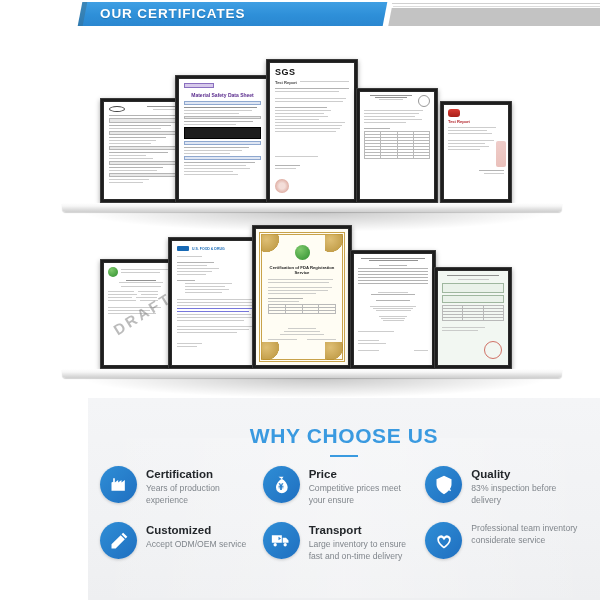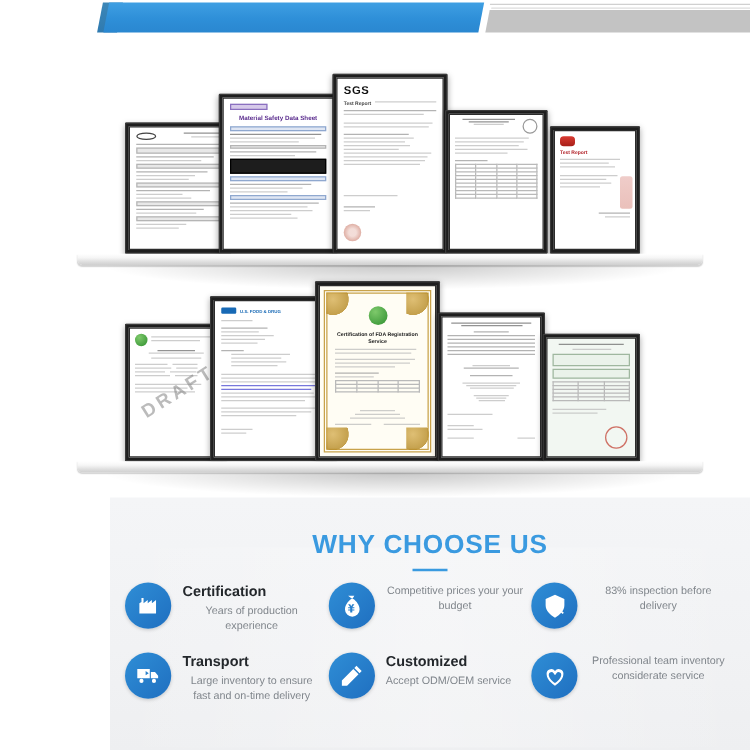--- a/index.html
+++ b/index.html
@@ -137,34 +137,35 @@
     display:flex; align-items:center; justify-content:center;
     box-shadow: 0 1px 3px rgba(0,0,0,.18);
   }
   .ico svg { width:20px; height:20px; fill:#ffffff; }
   .feat-txt { padding-top:1px; }
   .feat-title {
     font-size:11.5px; font-weight:bold; color:#23272b;
     line-height:14px; margin-bottom:2px;
   }
   .feat-desc {
-    font-size:8.6px; color:#80868c; line-height:11.5px; max-width:118px;text-align:center;
+    font-size:8.6px; color:#80868c; line-height:11.5px; max-width:118px;
   }
 </style>
 </head>
 <body>
 
 <div class="page">
 
   <div class="banner">
     <div class="banner-rule"></div>
     <div class="banner-rule2"></div>
     <div class="banner-blue-cap"></div>
     <div class="banner-blue"></div>
     <div class="banner-gray"></div>
+    <div class="banner-text">OUR CERTIFICATES</div>
   </div>
 
   <div class="shelf-row" style="top:28px; height:180px;">
 
     <div class="frame" style="left:100px; top:70px; width:85px; height:105px;">
       <div class="paper">
         <div class="doc">
           <div style="display:flex;align-items:center;gap:3px;margin-bottom:3px;">
             <div style="width:16px;height:6px;border:1px solid #444;border-radius:50%;"></div>
             <div style="flex:1">
@@ -600,62 +601,64 @@
         </div>
       </div>
 
       <div class="feat">
         <span class="ico">
           <svg viewBox="0 0 24 24">
               <path d="M9 2h6l-2 3h1c3 2 6 6 6 10a7 7 0 0 1-14 0c0-4 3-8 6-10h1L9 2z M11 10h-2l2 3h-2v1h2v1h-2v1h2v2h2v-2h2v-1h-2v-1h2v-1h-2l2-3h-2l-1 2-1-2z"></path>
             </svg>
         </span>
         <div class="feat-txt">
-          <div class="feat-desc">Competitive prices your your budget</div>
+          <div class="feat-title">Price</div>
+          <div class="feat-desc">Competitive prices meet your ensure</div>
         </div>
       </div>
 
       <div class="feat">
         <span class="ico">
           <svg viewBox="0 0 24 24">
               <path d="M12 1 3 5v6c0 5 4 9 9 12 5-3 9-7 9-12V5l-9-4z M10.5 12.5l-2-2-1.2 1.2 3.2 3.2 2.3-2.3-1.1-1.1-1.2 1z M15.5 12a3.2 3.2 0 1 0 2 5.7l1.8 1.8 1.2-1.2-1.8-1.8A3.2 3.2 0 0 0 15.5 12z m0 1.8a1.4 1.4 0 1 1 0 2.8 1.4 1.4 0 0 1 0-2.8z"></path>
             </svg>
         </span>
         <div class="feat-txt">
+          <div class="feat-title">Quality</div>
           <div class="feat-desc">83% inspection before delivery</div>
+        </div>
+      </div>
+
+      <div class="feat">
+        <span class="ico">
+          <svg viewBox="0 0 24 24">
+              <path d="M17 2l5 5-2 2-5-5 2-2z M14 5l5 5L8 21H3v-5L14 5z M5 17l2 2-1.5.5L5 17z"></path>
+            </svg>
+        </span>
+        <div class="feat-txt">
+          <div class="feat-title">Customized</div>
+          <div class="feat-desc">Accept ODM/OEM service</div>
         </div>
       </div>
 
       <div class="feat">
         <span class="ico">
           <svg viewBox="0 0 24 24">
               <path d="M1 5h12v9H1V5z M14 8h4l3 3.5V14h-7V8z M5 14.5a2 2 0 1 0 0 4 2 2 0 0 0 0-4z M17 14.5a2 2 0 1 0 0 4 2 2 0 0 0 0-4z M5 8h4v1H5V8z M9 7v4l3-2-3-2z"></path>
             </svg>
         </span>
         <div class="feat-txt">
           <div class="feat-title">Transport</div>
           <div class="feat-desc">Large inventory to ensure fast and on-time delivery</div>
         </div>
       </div>
 
       <div class="feat">
         <span class="ico">
           <svg viewBox="0 0 24 24">
-              <path d="M17 2l5 5-2 2-5-5 2-2z M14 5l5 5L8 21H3v-5L14 5z M5 17l2 2-1.5.5L5 17z"></path>
-            </svg>
-        </span>
-        <div class="feat-txt">
-          <div class="feat-title">Customized</div>
-          <div class="feat-desc">Accept ODM/OEM service</div>
-        </div>
-      </div>
-
-      <div class="feat">
-        <span class="ico">
-          <svg viewBox="0 0 24 24">
               <path d="M12 21s-8-5-8-10.5A4.5 4.5 0 0 1 12 7a4.5 4.5 0 0 1 8 3.5C20 16 12 21 12 21z m0-2.5c2-1.4 6-4.6 6-8a2.5 2.5 0 0 0-4.6-1.3L12 11l-1.4-1.8A2.5 2.5 0 0 0 6 10.5c0 3.4 4 6.6 6 8z"></path>
             </svg>
         </span>
         <div class="feat-txt">
           <div class="feat-desc">Professional team inventory considerate service</div>
         </div>
       </div>
 
     </div>
   </div>

